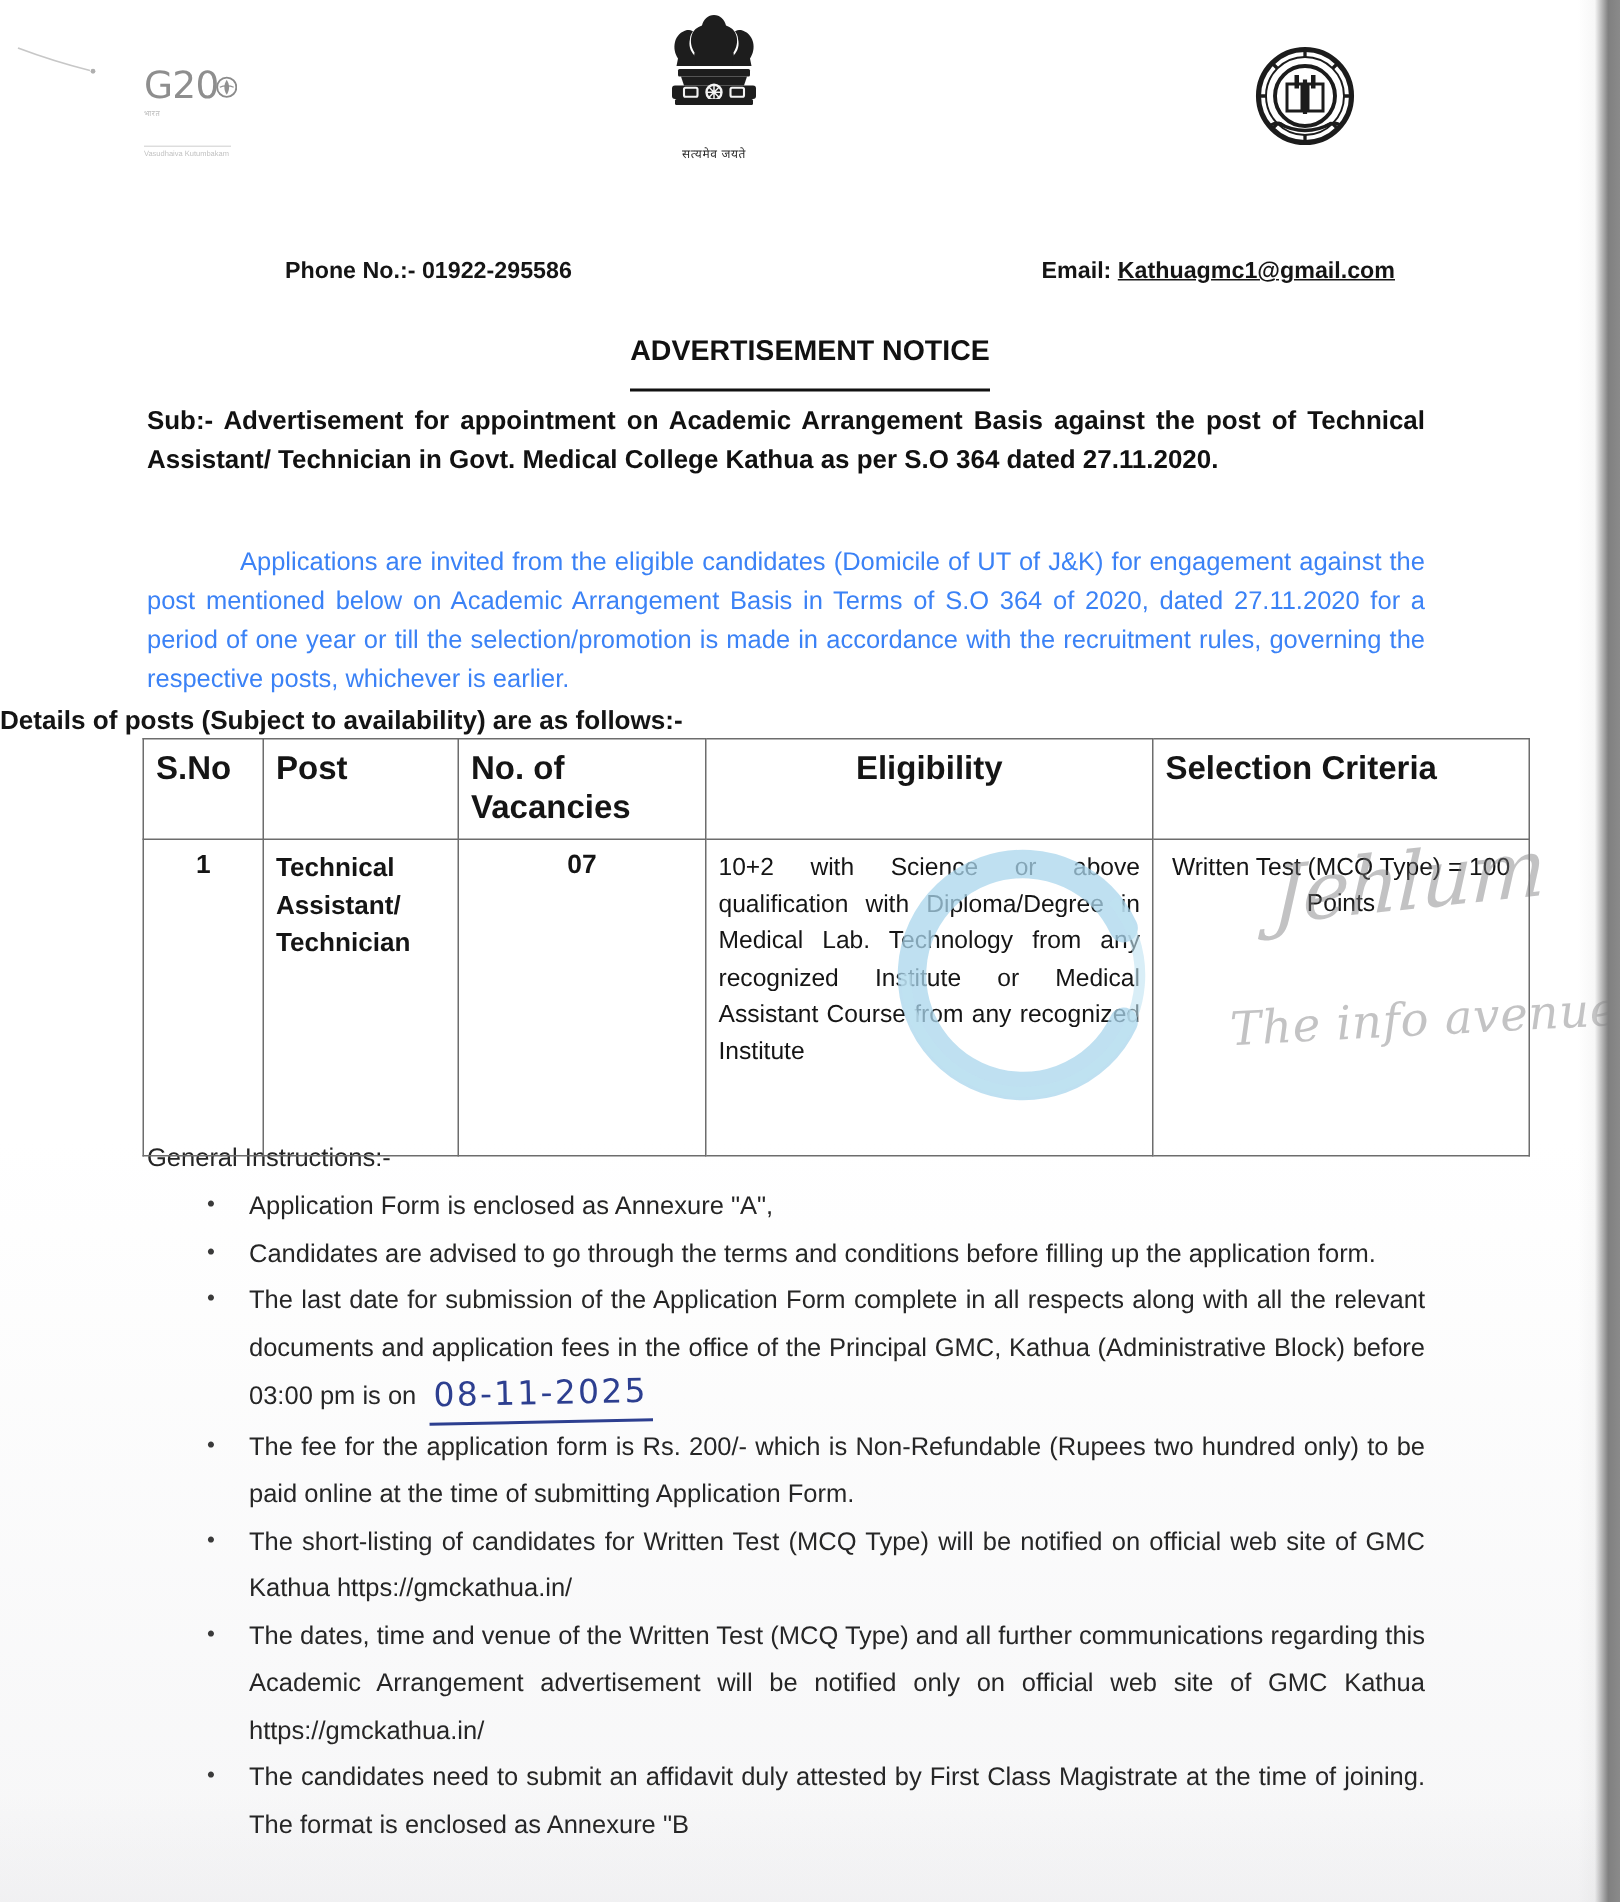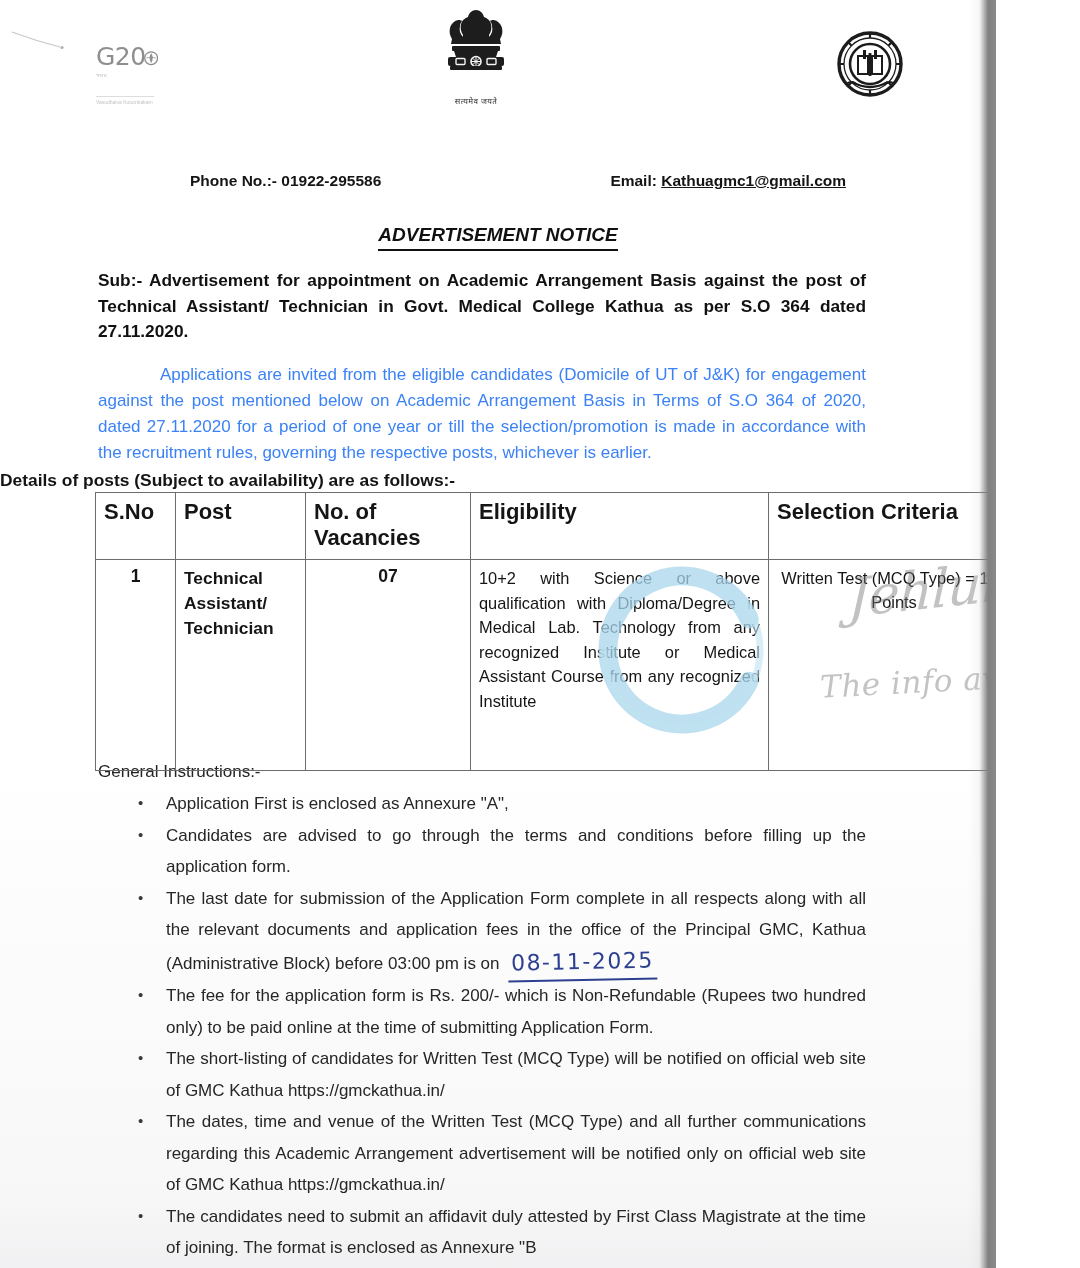--- a/index.html
+++ b/index.html
@@ -5,21 +5,21 @@
   html, body {
     margin: 0;
     padding: 0;
     background: #ffffff;
   }
   body {
     font-family: "Liberation Sans", sans-serif;
   }
   #page {
     position: relative;
-    width: 996px;
+    width: 1080px;
     height: 1268px;
     background: #fdfdfc;
     overflow: hidden;
   }
   
   .edge-right {
     position: absolute;
     top: 0; right: 0;
     width: 28px; height: 100%;
     background: linear-gradient(to right, rgba(255,255,255,0) 0%, rgba(200,200,200,0.15) 40%, #808080 72%, #8a8a8a 100%);
@@ -140,23 +140,22 @@
     position: absolute;
     left: 0; right: 0; top: 224px;
     text-align: center;
     z-index: 3;
     font-size: 19px;
     font-weight: bold;
     color: #111;
   }
   .notice-title span {
     border-bottom: 2.2px solid #111;
-    padding-bottom: 3px;
+    padding-bottom: 13px;
     display: inline-block;
-    font-style: italic;
   }
 
   
   .subject {
     position: absolute;
     left: 98px; right: 130px; top: 268px;
     z-index: 3;
     font-size: 17.3px;
     font-weight: bold;
     color: #111;
@@ -197,21 +196,21 @@
     vertical-align: top;
     padding: 6px 8px 8px 8px;
     color: #151515;
   }
   .posts-table th {
     font-size: 22px;
     font-weight: bold;
     text-align: left;
     height: 46px;
   }
-  .posts-table th.ctr { }
+  .posts-table th.ctr { text-align: center; }
   .col-sno   { width: 80px; }
   .col-post  { width: 130px; }
   .col-vac   { width: 165px; }
   .col-elig  { width: 298px; }
   .col-sel   { width: 251px; }
 
   .cell-sno {
     text-align: center;
     font-size: 17.5px;
     font-weight: bold;
@@ -438,21 +437,21 @@
         <td class="cell-sel">Written Test (MCQ Type) = 100 Points</td>
       </tr>
     </tbody>
   </table>
 
   <div class="wm-jehlum">Jehlum</div>
   <div class="wm-tagline">The info avenue</div>
 
   <div class="gi-heading">General Instructions:-</div>
   <ul class="gi-list">
-    <li>Application First is enclosed as Annexure "A",</li>
+    <li>Application Form is enclosed as Annexure "A",</li>
     <li class="justified">Candidates are advised to go through the terms and conditions before filling up the application form.</li>
     <li class="justified">
       <span>The last date for submission of the Application Form complete in all respects along with all the relevant documents and application fees in the office of the Principal GMC, Kathua (Administrative Block) before 03:00 pm is on</span><span class="handdate">08-11-2025</span>
     </li>
     <li class="justified">The fee for the application form is Rs. 200/- which is Non-Refundable (Rupees two hundred only) to be paid online at the time of submitting Application Form.</li>
     <li class="justified">The short-listing of candidates for Written Test (MCQ Type) will be notified on official web site of GMC Kathua https://gmckathua.in/</li>
     <li class="justified">The dates, time and venue of the Written Test (MCQ Type) and all further communications regarding this Academic Arrangement advertisement will be notified only on official web site of GMC Kathua https://gmckathua.in/</li>
     <li class="justified">The candidates need to submit an affidavit duly attested by First Class Magistrate at the time of joining. The format is enclosed as Annexure "B</li>
   </ul>
 

